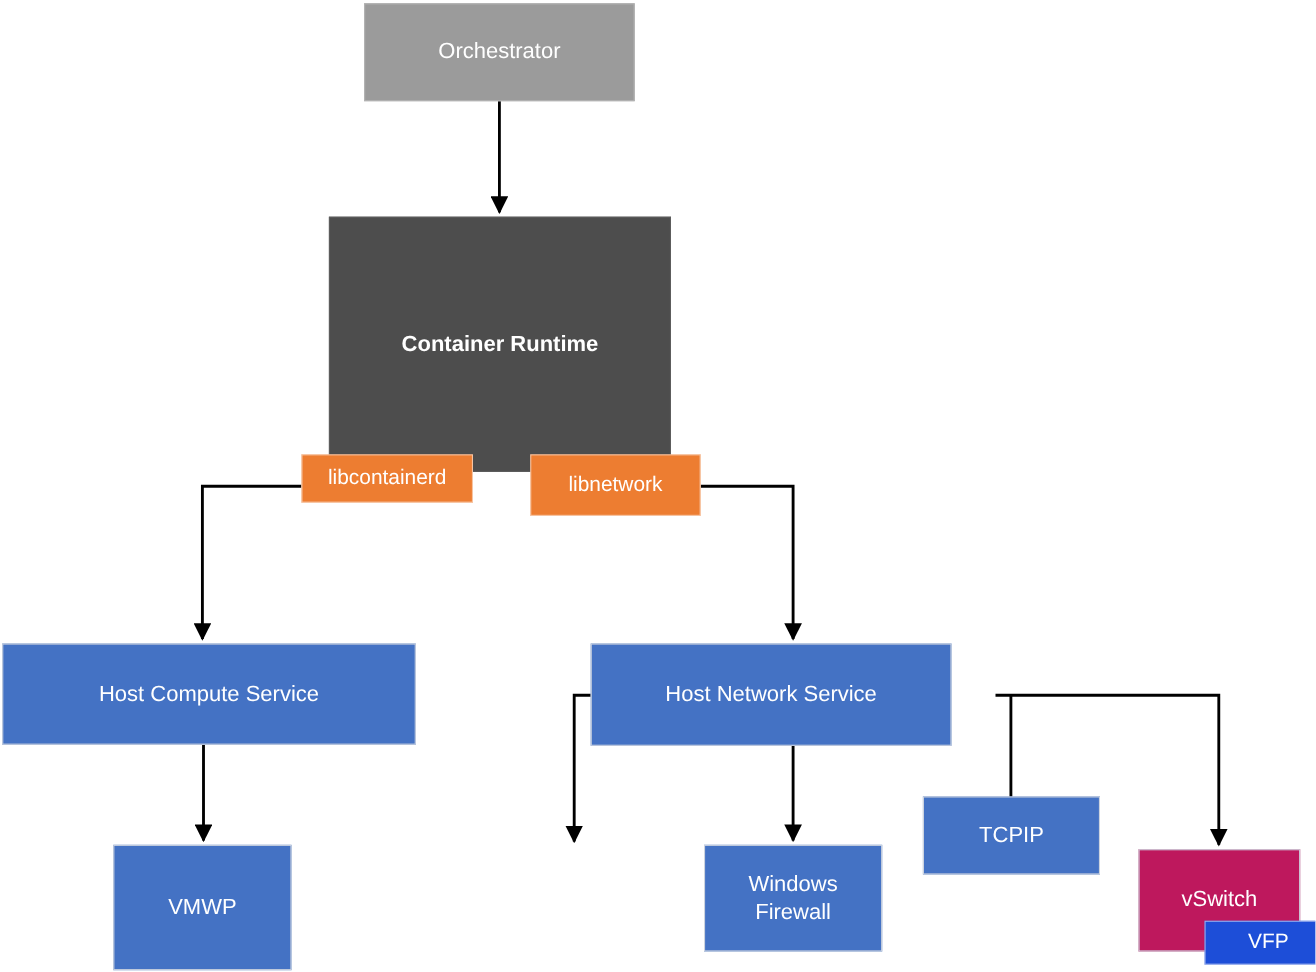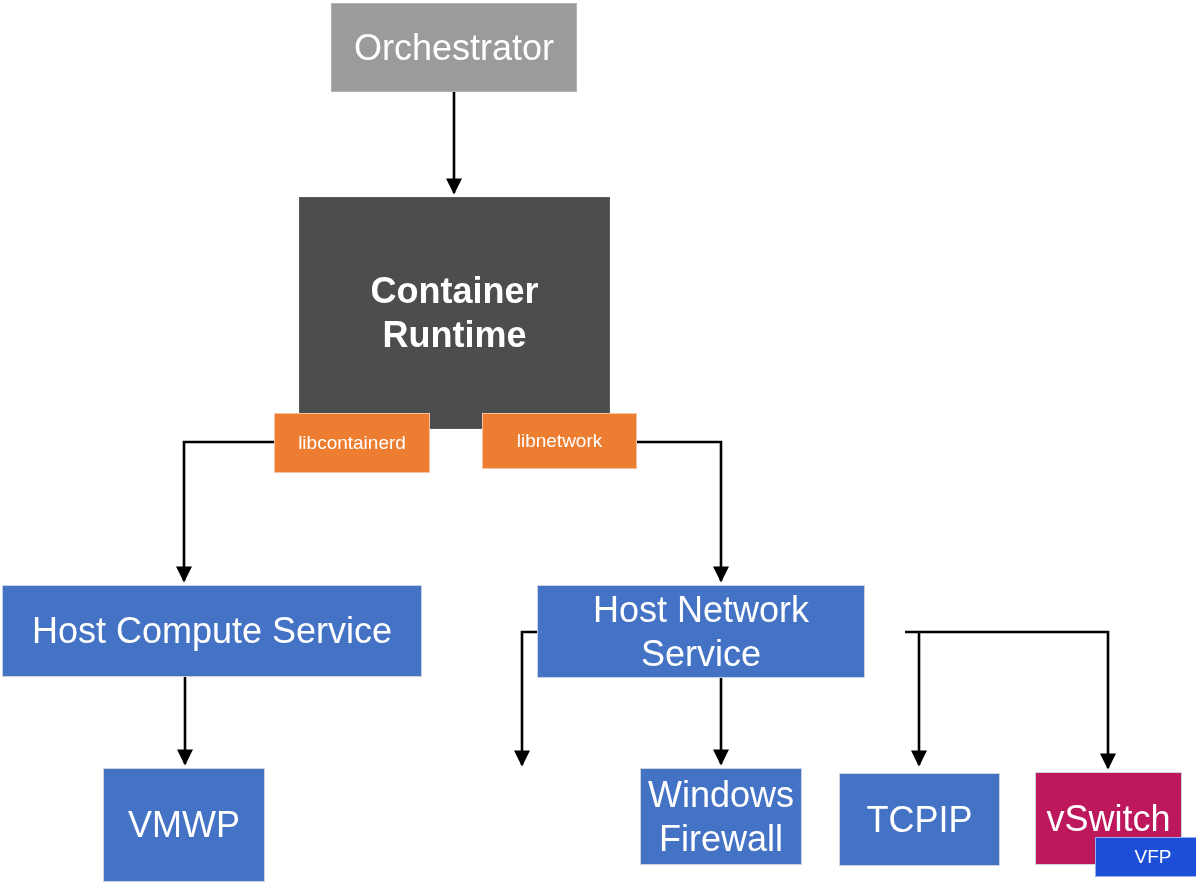--- a/index.html
+++ b/index.html
@@ -28,36 +28,36 @@
     stroke: #000000;
     stroke-width: 2.6px;
   }
   .node {
     position: absolute;
     display: flex;
     align-items: center;
     justify-content: center;
     text-align: center;
     color: #ffffff;
-    font-size: 36px;
+    font-size: 20px;
     line-height: 1.22;
     box-sizing: border-box;
   }
   .node.small { font-size: 19px; }
 
   .n-orchestrator      { left: 331px; top: 3px;   width: 246px; height: 89px;  border: 1.5px solid #b3b3b3; }
   .n-container-runtime { left: 299px; top: 197px; width: 311px; height: 232px; border: 1px solid #5c5c5c; }
-  .n-libcontainerd     { left: 274px; top: 413px; width: 156px; height: 60px;  border: 1.5px solid rgba(255,255,255,0.55); }
+  .n-libcontainerd     { left: 274px; top: 413px; width: 156px; height: 44px;  border: 1.5px solid rgba(255,255,255,0.55); }
   .n-libnetwork        { left: 482px; top: 413px; width: 155px; height: 56px;  border: 1.5px solid rgba(255,255,255,0.55); }
-  .n-hcs               { left: 2px;   top: 585px; width: 420px; height: 92px;  border: 1.5px solid #ccd3df; }
+  .n-hcs               { left: 2px;   top: 585px; width: 376px; height: 92px;  border: 1.5px solid #ccd3df; }
   .n-hns               { left: 537px; top: 585px; width: 328px; height: 93px;  border: 1.5px solid #ccd3df; }
   .n-vmwp              { left: 103px; top: 768px; width: 162px; height: 114px;  border: 1.5px solid #ccd3df; }
   .n-winnat            { left: 442px; top: 769px; width: 161px; height: 94px;  border: 1.5px solid #ccd3df; }
   .n-winfw             { left: 640px; top: 768px; width: 162px; height: 97px;  border: 1.5px solid #ccd3df; padding: 0 24px; }
-  .n-tcpip             { left: 839px; top: 773px; width: 161px; height: 93px;  border: 1.5px solid #ccd3df; }
+  .n-tcpip             { left: 839px; top: 724px; width: 161px; height: 71px;  border: 1.5px solid #ccd3df; }
   .n-vswitch           { left: 1035px;top: 772px; width: 147px; height: 93px;  border: 1.5px solid #ccd3df; }
   .n-vfp               { left: 1059px;top: 837px; width: 116px; height: 40px;  border: 1.5px solid rgba(255,255,255,0.55); }
 </style>
 </head>
 <body>
 
 <div class="canvas">
 
   <svg class="edges" viewBox="0 0 1196 884" xmlns="http://www.w3.org/2000/svg">
     <defs>

